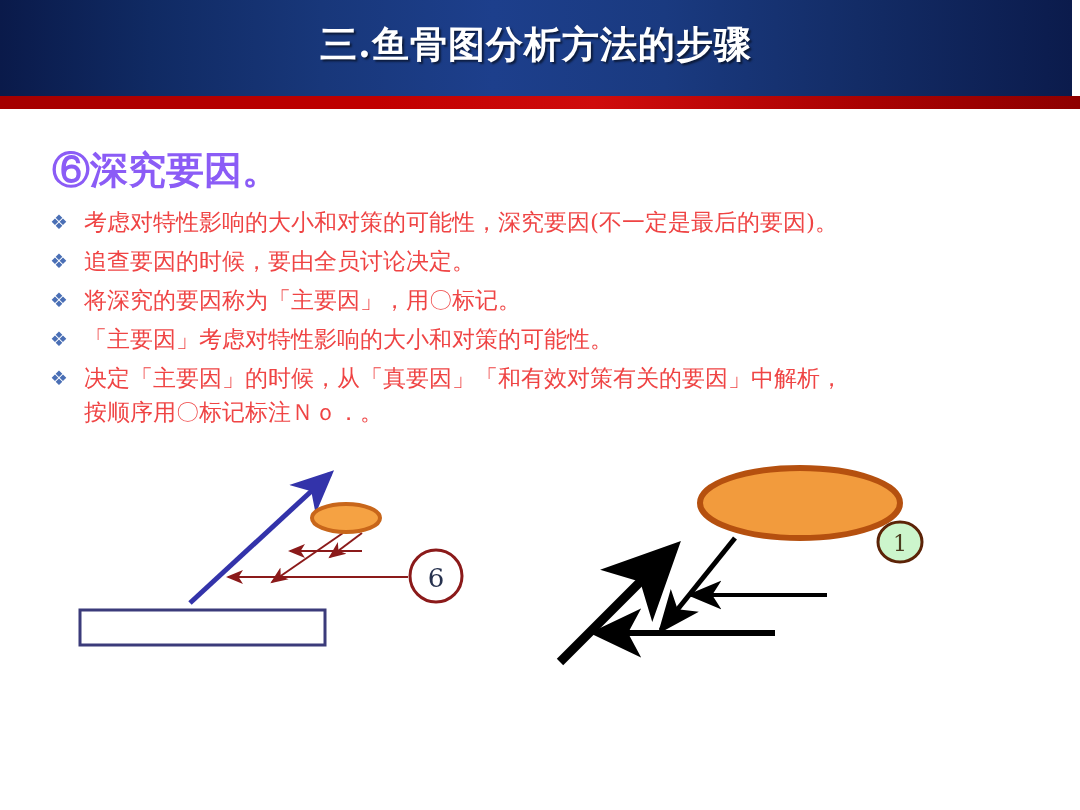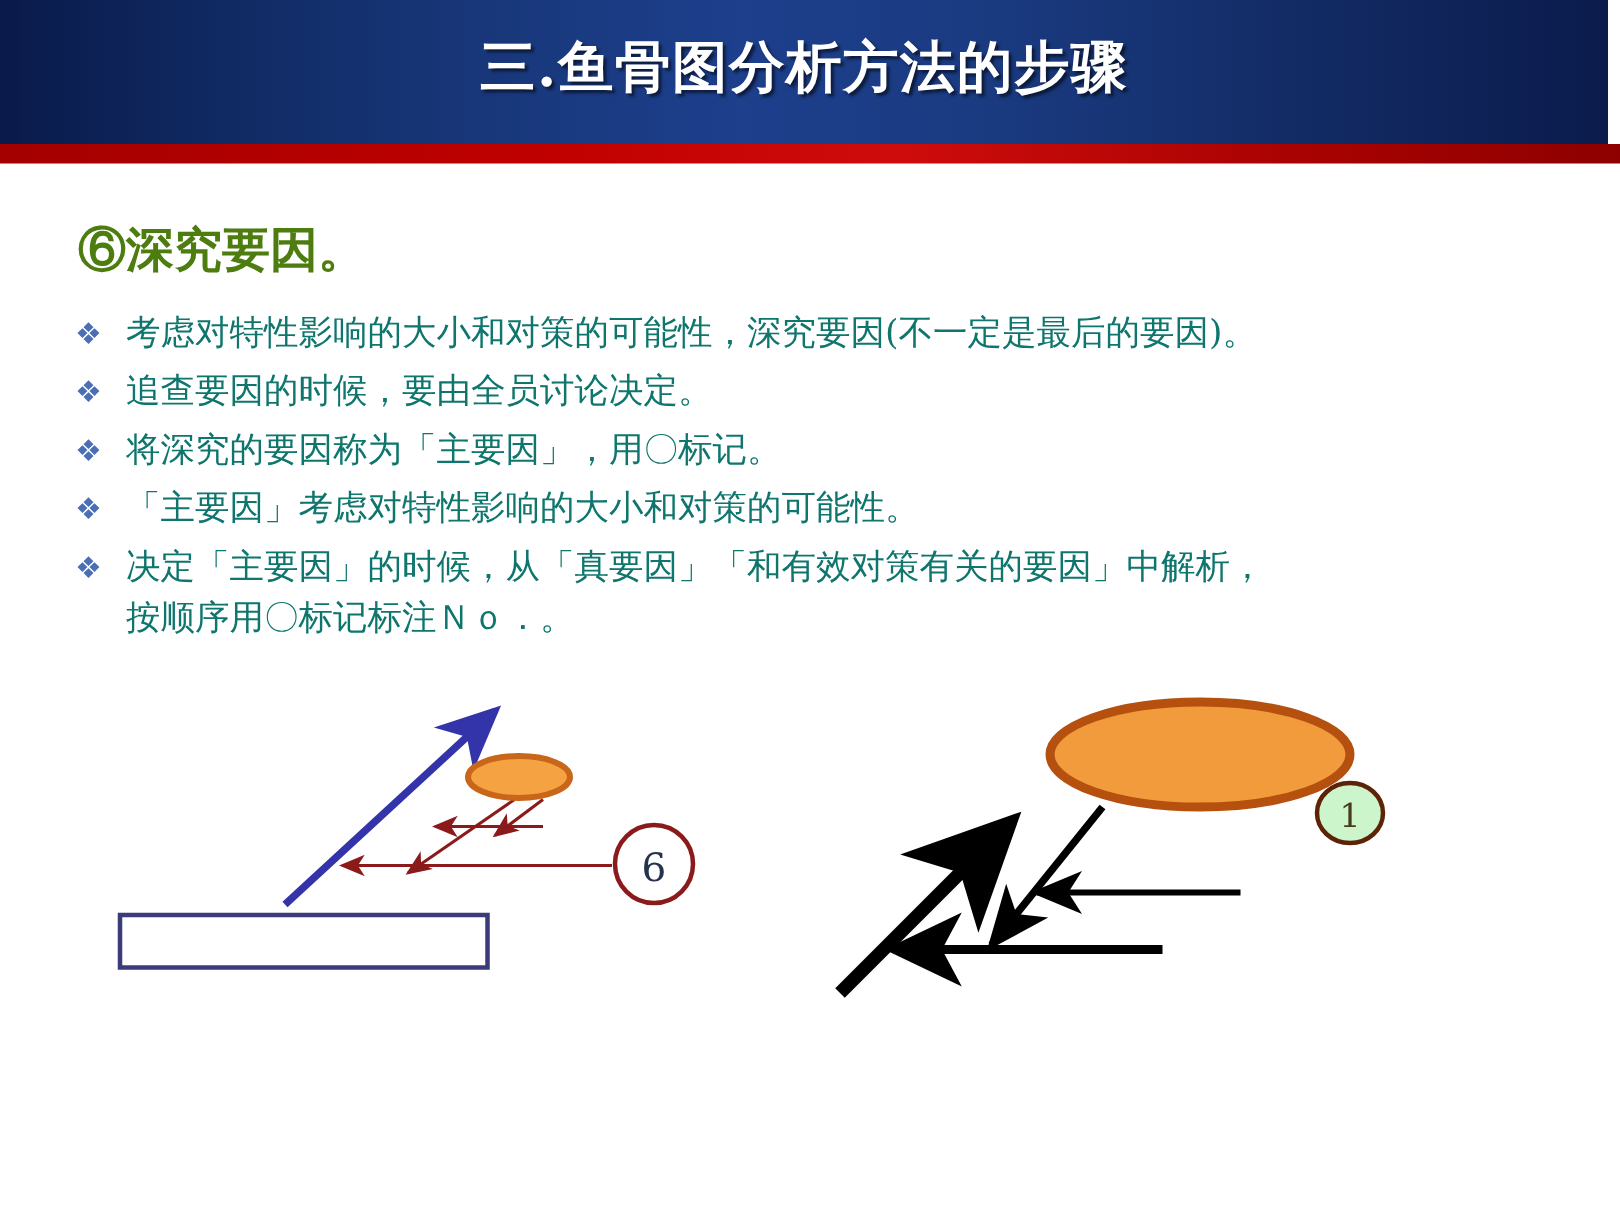--- a/index.html
+++ b/index.html
@@ -51,22 +51,22 @@
     width: 1080px;
     height: 13px;
     background: linear-gradient(to right, #a40000 0%, #c10000 35%, #cf0c0c 55%, #a90202 80%, #8e0000 100%);
   }
 
   
   .section-heading {
     position: absolute;
     left: 52px;
     top: 145px;
-    color: #4d7c0f;
-    font-size: 32px;
+    color: #8b5cf6;
+    font-size: 38px;
     font-weight: bold;
     font-family: Liberation Serif, serif;
     white-space: nowrap;
   }
 
   
   .bullets {
     position: absolute;
     left: 44px;
     top: 205px;
@@ -82,21 +82,21 @@
     width: 40px;
     color: #4a6fb5;
     font-size: 20px;
     line-height: 34px;
     text-align: left;
     padding-left: 6px;
     box-sizing: border-box;
   }
   .bullet-text {
     flex: 1 1 auto;
-    color: #0f766e;
+    color: #ef4444;
     font-size: 23px;
     line-height: 34px;
     font-family: "DejaVu Serif", "Liberation Serif", serif;
     white-space: pre-line;
   }
 
   
   .diagrams {
     position: absolute;
     left: 0;

